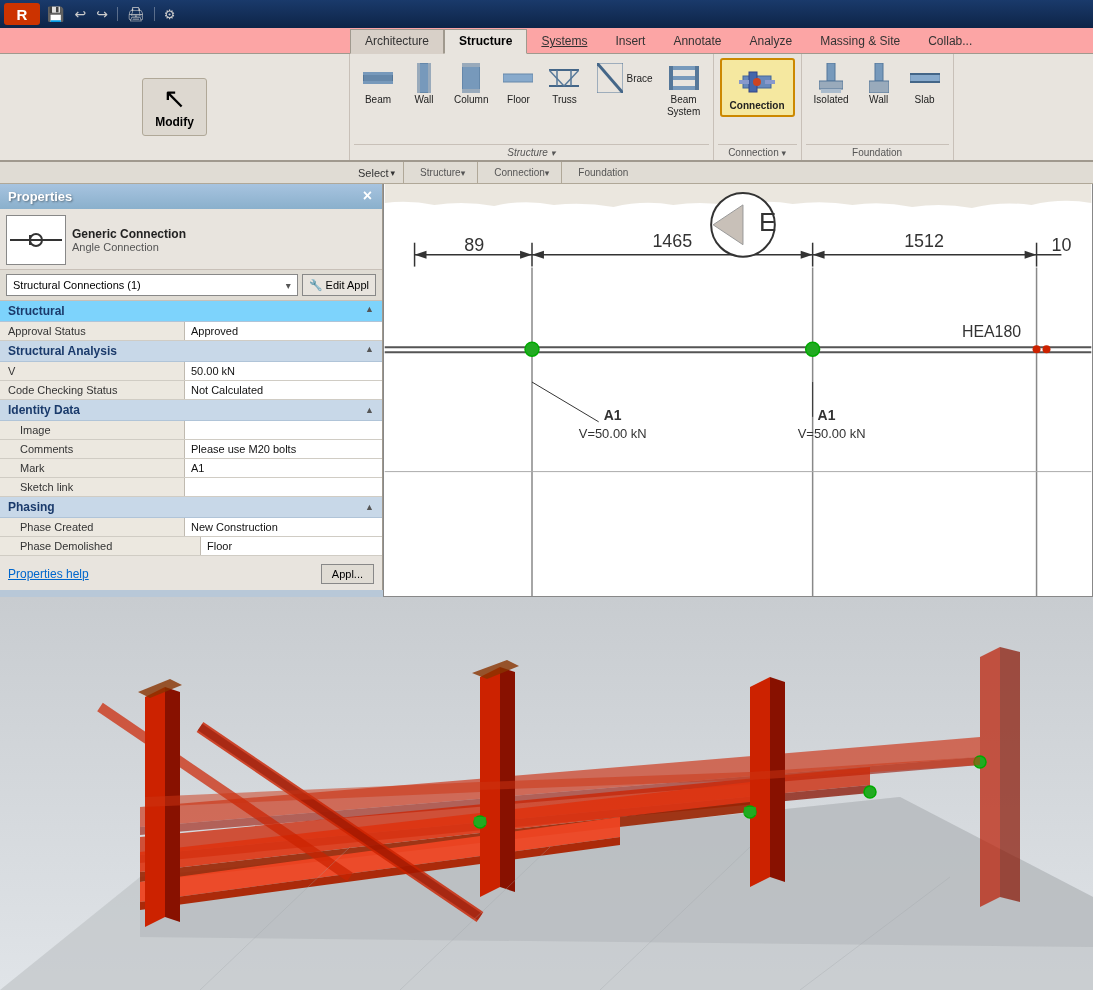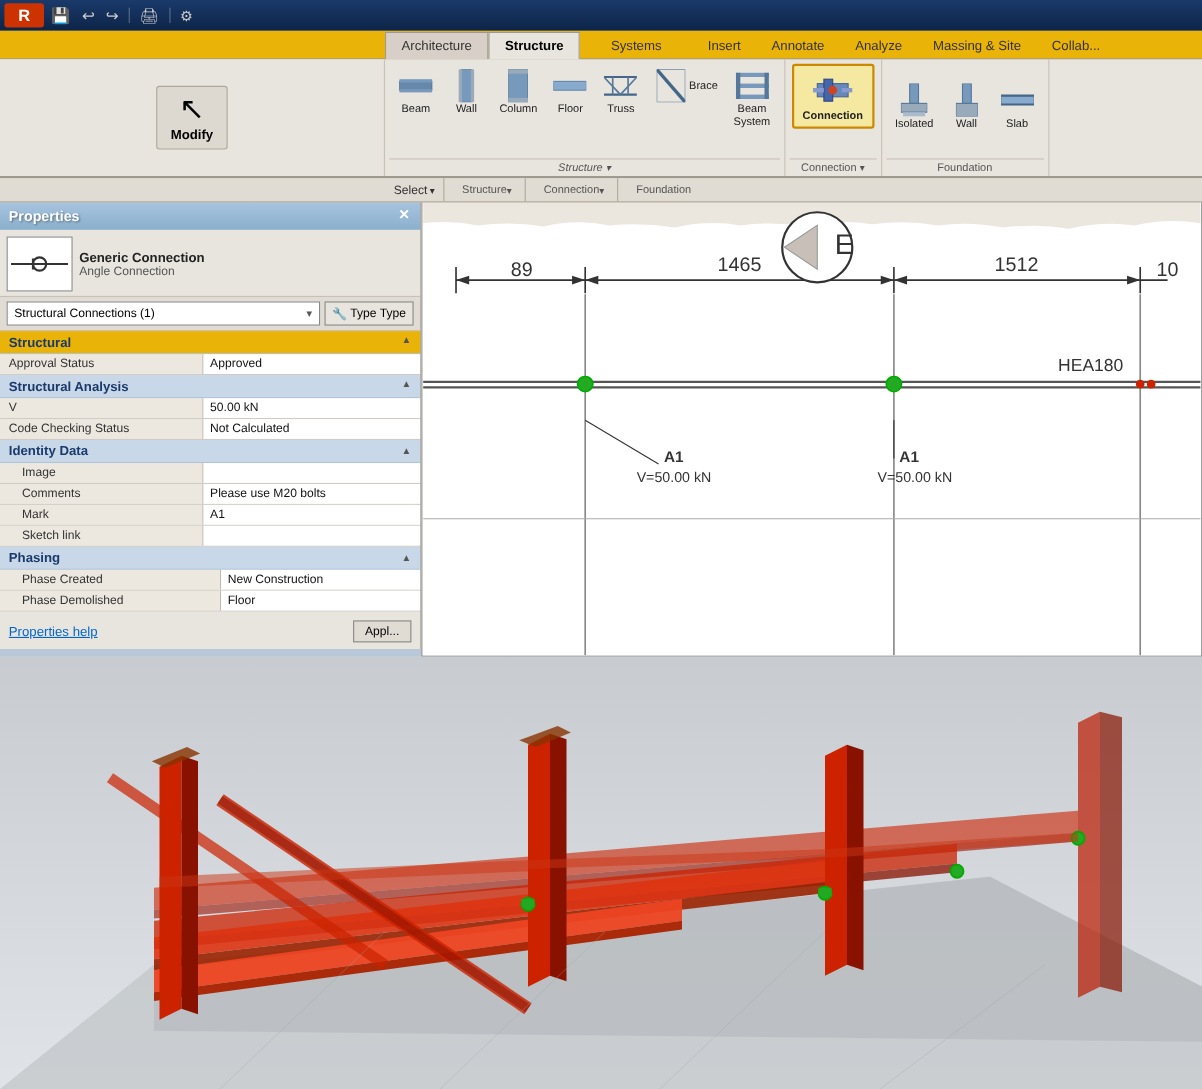--- a/index.html
+++ b/index.html
@@ -84,24 +84,24 @@
       <div style="color:#ccc;font-size:14px;cursor:pointer;padding:2px 4px;">💾</div>
       <div style="color:#ccc;font-size:14px;cursor:pointer;padding:2px 4px;">↩</div>
       <div style="color:#ccc;font-size:14px;cursor:pointer;padding:2px 4px;">↪</div>
       <div style="width:1px;height:14px;background:rgba(255,255,255,0.3);margin:0 3px;"></div>
       <div style="color:#ccc;font-size:14px;cursor:pointer;padding:2px 4px;">🖨</div>
       <div style="width:1px;height:14px;background:rgba(255,255,255,0.3);margin:0 3px;"></div>
       <div style="color:#ccc;font-size:13px;cursor:pointer;padding:2px 4px;">⚙</div>
     </div>
   </div>
 
-  <div id="ribbon-tabs" style="position:absolute;top:28px;left:0;width:1093px;height:26px;background:#eab308;display:flex;align-items:flex-end;padding-left:350px;border-bottom:1px solid #a0998e;z-index:100;">
+  <div id="ribbon-tabs" style="position:absolute;top:28px;left:0;width:1093px;height:26px;background:#fca5a5;display:flex;align-items:flex-end;padding-left:350px;border-bottom:1px solid #a0998e;z-index:100;">
     <div style="padding:4px 14px 5px;font-size:12px;cursor:pointer;color:#333;background:#d8d0c8;border:1px solid #a0998e;border-bottom:1px solid #d8d0c8;margin-bottom:-1px;"><span>Architecture</span></div>
     <div style="padding:4px 14px 5px;font-size:12px;cursor:pointer;color:#000;background:#e8e4de;border:1px solid #a0998e;border-bottom:1px solid #e8e4de;margin-bottom:-1px;font-weight:600;"><span>Structure</span></div>
-    <div style="padding:4px 28px 5px;font-size:12px;cursor:pointer;color:#333;"><span>Systems</span></div>
+    <div style="padding:4px 14px 5px;font-size:12px;cursor:pointer;color:#333;text-decoration:underline;"><span>Systems</span></div>
     <div style="padding:4px 14px 5px;font-size:12px;cursor:pointer;color:#333;"><span>Insert</span></div>
     <div style="padding:4px 14px 5px;font-size:12px;cursor:pointer;color:#333;"><span>Annotate</span></div>
     <div style="padding:4px 14px 5px;font-size:12px;cursor:pointer;color:#333;"><span>Analyze</span></div>
     <div style="padding:4px 14px 5px;font-size:12px;cursor:pointer;color:#333;"><span>Massing &amp; Site</span></div>
     <div style="padding:4px 14px 5px;font-size:12px;cursor:pointer;color:#333;"><span>Collab...</span></div>
   </div>
 
   <div id="ribbon-panel" style="position:absolute;top:54px;left:0;width:1093px;height:108px;background:#e8e4de;border-bottom:2px solid #a0998e;z-index:100;display:flex;align-items:stretch;">
 
     <div style="width:350px;background:#e8e4de;display:flex;align-items:center;justify-content:center;border-right:1px solid #c8c0b8;padding:4px 8px;">
@@ -211,21 +211,21 @@
               <rect x="26" y="14" width="10" height="4" fill="#8899cc"></rect>
             </svg>
           </div>
           <div style="font-size:10px;color:#222;font-weight:600;">Connection</div>
         </div>
       </div>
       <div style="font-size:10px;color:#555;text-align:center;padding:2px 4px;border-top:1px solid #c8c0b8;">Connection <span style="font-size:9px;">▾</span></div>
     </div>
 
     <div style="display:flex;flex-direction:column;border-right:1px solid #c8c0b8;padding:0 4px;">
-      <div style="display:flex;gap:2px;padding:4px 2px 2px;flex:1;align-items:flex-start;margin-top:13px;">
+      <div style="display:flex;gap:2px;padding:4px 2px 2px;flex:1;align-items:flex-start;">
 
         <div style="display:flex;flex-direction:column;align-items:center;padding:3px 5px;cursor:pointer;border-radius:3px;min-width:46px;border:1px solid transparent;">
           <div style="width:32px;height:32px;display:flex;align-items:center;justify-content:center;">
             <svg width="24" height="30" viewBox="0 0 24 30">
               <rect x="8" y="0" width="8" height="18" fill="#7799bb" stroke="#557799" stroke-width="1"></rect>
               <rect x="0" y="18" width="24" height="8" fill="#99aabb" stroke="#557799" stroke-width="1"></rect>
               <rect x="2" y="26" width="20" height="4" fill="#aabbcc"></rect>
             </svg>
           </div>
           <div style="font-size:10px;color:#222;">Isolated</div>
@@ -293,25 +293,25 @@
       </div>
     </div>
 
     <div style="display:flex;align-items:center;padding:4px 6px;gap:4px;background:#e0dcd4;border-bottom:1px solid #c8c0b8;">
       <div style="flex:1;height:22px;font-size:11px;background:white;border:1px solid #888;padding:1px 6px;display:flex;align-items:center;justify-content:space-between;cursor:pointer;">
         <span>Structural Connections (1)</span>
         <span style="font-size:10px;color:#555;">▾</span>
       </div>
       <div style="height:22px;padding:0 6px;font-size:11px;background:#e8e4de;border:1px solid #888;cursor:pointer;display:flex;align-items:center;gap:3px;white-space:nowrap;">
         <span style="font-size:11px;">🔧</span> 
-          <span>Type Type</span>
-      </div>
-    </div>
-
-    <div style="background:#eab308;padding:3px 8px;font-size:12px;font-weight:600;color:#1a3a6b;display:flex;align-items:flex-start;justify-content:space-between;cursor:pointer;border-bottom:1px solid #b0c4d8;">
+          <span>Edit Appl</span>
+      </div>
+    </div>
+
+    <div style="background:#7dd3fc;padding:3px 8px;font-size:12px;font-weight:600;color:#1a3a6b;display:flex;align-items:flex-start;justify-content:space-between;cursor:pointer;border-bottom:1px solid #b0c4d8;">
       <span>Structural</span>
         <span style="font-size:9px;color:#555;">▲</span>
     </div>
     <div class="prop-row" style="display:flex;border-bottom:1px solid #d0ccc4;">
       <div style="width:185px;padding:3px 8px;font-size:11px;color:#333;background:#ece8e0;flex-shrink:0;border-right:1px solid #c0bab0;">Approval Status</div>
       <div style="flex:1;padding:3px 6px;font-size:11px;color:#111;background:white;">Approved</div>
     </div>
 
     <div style="background:#c8d8e8;padding:3px 8px;font-size:12px;font-weight:600;color:#1a3a6b;display:flex;align-items:flex-start;justify-content:space-between;cursor:pointer;border-bottom:1px solid #b0c4d8;gap:32px;">
       <span>Structural Analysis</span>
@@ -345,21 +345,21 @@
     <div style="display:flex;border-bottom:1px solid #d0ccc4;">
       <div style="width:185px;padding:3px 8px;font-size:11px;color:#333;background:#ece8e0;flex-shrink:0;border-right:1px solid #c0bab0;padding-left:20px;">Sketch link</div>
       <div style="flex:1;padding:3px 6px;font-size:11px;color:#111;background:white;"></div>
     </div>
 
     <div style="background:#c8d8e8;padding:3px 8px;font-size:12px;font-weight:600;color:#1a3a6b;display:flex;align-items:center;justify-content:space-between;cursor:pointer;border-bottom:1px solid #b0c4d8;">
       <span>Phasing</span>
         <span style="font-size:9px;color:#555;">▲</span>
     </div>
     <div style="display:flex;border-bottom:1px solid #d0ccc4;">
-      <div style="width:201px;padding:3px 8px;font-size:11px;color:#333;background:#ece8e0;flex-shrink:0;border-right:1px solid #c0bab0;padding-left:20px;">Phase Created</div>
+      <div style="width:185px;padding:3px 8px;font-size:11px;color:#333;background:#ece8e0;flex-shrink:0;border-right:1px solid #c0bab0;padding-left:20px;">Phase Created</div>
       <div style="flex:1;padding:3px 6px;font-size:11px;color:#111;background:white;">New Construction</div>
     </div>
     <div style="display:flex;border-bottom:1px solid #d0ccc4;">
       <div style="width:201px;padding:3px 8px;font-size:11px;color:#333;background:#ece8e0;flex-shrink:0;border-right:1px solid #c0bab0;padding-left:20px;">Phase Demolished</div>
       <div style="flex:1;padding:3px 6px;font-size:11px;color:#111;background:white;">Floor</div>
     </div>
 
     <div style="padding:8px 8px 6px;background:#e8e4de;display:flex;align-items:center;justify-content:space-between;">
       <a style="color:#0066cc;text-decoration:underline;font-size:12px;cursor:pointer;">Properties help</a>
       <button style="padding:3px 10px;font-size:11px;background:#e0dcd4;border:1px solid #888;cursor:pointer;">Appl...</button>

